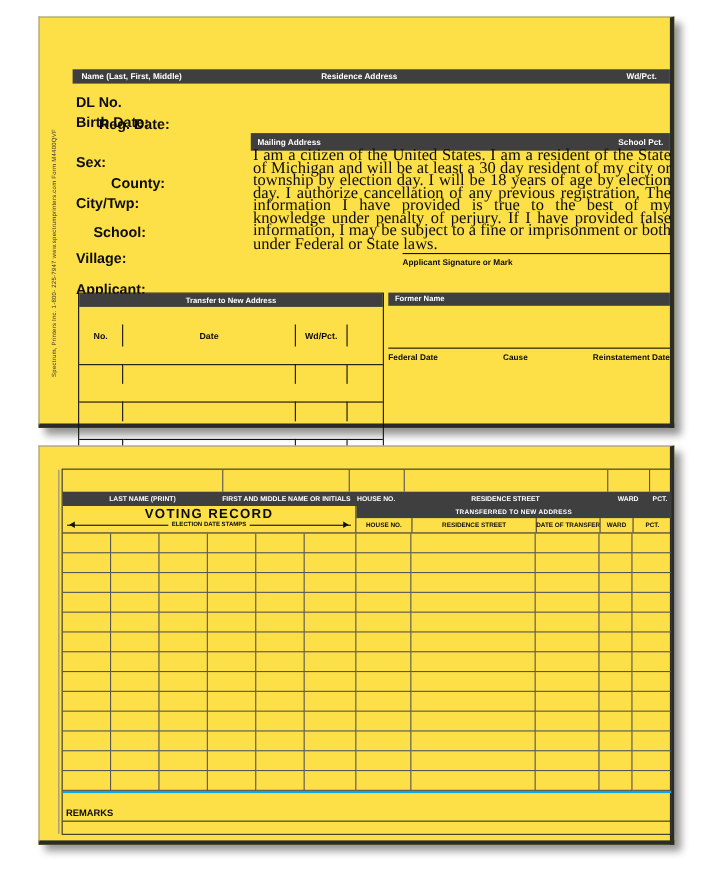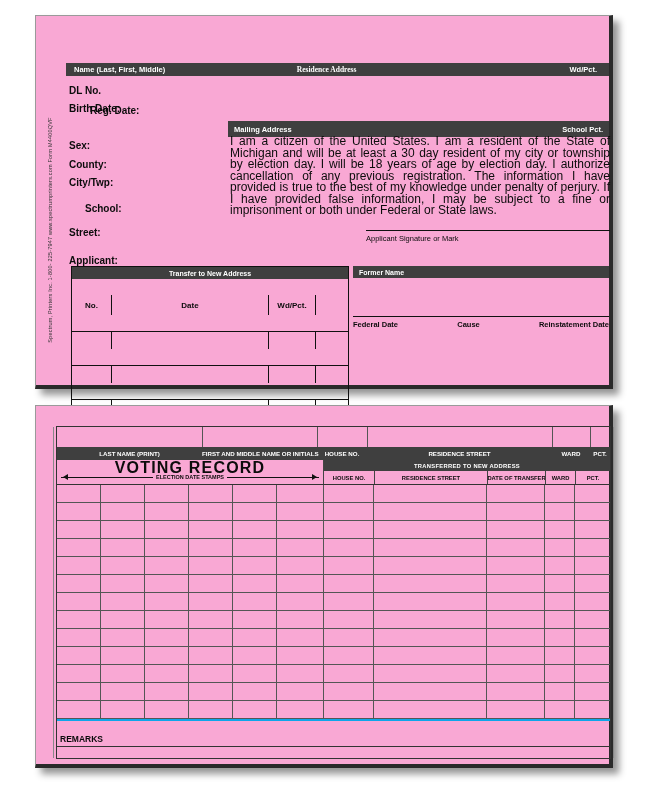--- a/index.html
+++ b/index.html
@@ -1,51 +1,51 @@
 <!DOCTYPE html>
 <html><head>
 <meta charset="utf-8">
 <style>
   html,body{margin:0;padding:0;}
   body{
     width:655px;height:800px;background:#ffffff;position:relative;
     font-family:"Liberation Sans", sans-serif;color:#0c0c0c;overflow:hidden;
   }
   .card{
-    position:absolute;background:#f9a8d4;
+    position:absolute;background:#fde047;
     border-top:1px solid #9a9a9a;border-left:1px solid #9a9a9a;
     border-right:4px solid #2a2a2a;border-bottom:4px solid #2a2a2a;
     box-shadow:6px 6px 7px rgba(0,0,0,0.42);
   }
   .top-card{left:35px;top:15px;width:573px;height:369px;}
   .bottom-card{left:35px;top:405px;width:573px;height:358px;}
 
   .bar{background:#3f3f3f;color:#ffffff;font-weight:bold;display:flex;align-items:center;}
 
   
   .side-text{
     position:absolute;left:-132px;top:207px;width:300px;height:14px;
     transform:rotate(-90deg);text-align:center;
     font-size:5.5px;color:#333;letter-spacing:0.2px;white-space:nowrap;
   }
   .header-bar{position:absolute;left:30px;top:47px;width:543px;height:13px;font-size:7.5px;}
   .header-bar .hb-name{margin-left:8px;}
-  .header-bar .hb-res{position:absolute;left:48%;transform:translateX(-50%);font-family:Liberation Serif, serif;}
+  .header-bar .hb-res{position:absolute;left:48%;transform:translateX(-50%);}
   .header-bar .hb-wd{margin-left:auto;margin-right:12px;}
 
-  .field-label{position:absolute;left:33px;font-size:10px;font-weight:bold;white-space:nowrap;}
+  .field-label{position:absolute;left:33px;font-size:13px;font-weight:bold;white-space:nowrap;}
 
   .mailing-bar{position:absolute;left:192px;top:105px;width:381px;height:16px;
     font-size:7.5px;justify-content:space-between;padding:0 6px;box-sizing:border-box;}
 
   .affidavit{position:absolute;left:194px;top:120px;width:380px;margin:0;
-    font-size:12px;line-height:11.5px;text-align:justify;}
+    font-size:15px;line-height:11.5px;text-align:justify;font-family:Liberation Serif, serif;}
 
   .sig-line{position:absolute;left:330px;top:214px;width:244px;height:1px;background:#111;}
-  .sig-label{position:absolute;left:330px;top:218px;font-size:7.5px;font-weight:normal;}
+  .sig-label{position:absolute;left:330px;top:218px;font-size:7.5px;font-weight:bold;}
 
   .transfer-table{position:absolute;left:35px;top:250px;width:276px;border:1px solid #111;}
   .tt-bar{height:12px;font-size:7px;justify-content:center;}
   .tt-head,.tt-body{display:grid;grid-template-columns:40px 157px 47px 32px;}
   .tt-cell{display:flex;align-items:center;justify-content:center;border-right:1px solid #111;box-sizing:border-box;margin-top:16px;}
   .tt-head .tt-cell{height:20px;font-size:8px;font-weight:bold;}
   .tt-body .tt-cell{height:18px;border-top:1px solid #111;}
   .tt-head .tt-cell:nth-child(4n),.tt-body .tt-cell:nth-child(4n){border-right:none;}
 
   .former-bar{position:absolute;left:317px;top:250px;width:256px;height:12px;
@@ -60,21 +60,21 @@
   .tick-row{height:20px;position:relative;}
   .tick{position:absolute;top:0;width:1px;height:20px;background:#555;}
 
   .vr-topbar{display:grid;grid-template-columns:145px 115px 50px 185px 38px 20px;
     height:13px;background:#3f3f3f;color:#fff;font-size:6.2px;font-weight:bold;
     align-items:center;text-align:center;}
   .vr-topbar span{white-space:nowrap;overflow:visible;}
 
   .section-row{display:flex;height:24px;border-bottom:1px solid #333;}
   .vr-box{width:267px;border-right:1px solid #444;box-sizing:border-box;text-align:center;}
-  .vr-title{font-size:16px;font-weight:bold;letter-spacing:1.2px;line-height:11px;margin-top:2px;white-space:nowrap;}
+  .vr-title{font-size:12px;font-weight:bold;letter-spacing:1.2px;line-height:11px;margin-top:2px;white-space:nowrap;}
   .vr-sub{display:flex;align-items:center;gap:3px;font-size:5.5px;font-weight:bold;
     padding:0 4px;margin-top:1px;white-space:nowrap;}
   .aline{flex:1;height:1px;background:#111;position:relative;}
   .aline.left::before{content:"";position:absolute;left:-1px;top:-2.5px;border:3px solid transparent;border-right:5px solid #111;}
   .aline.right::after{content:"";position:absolute;right:-1px;top:-2.5px;border:3px solid transparent;border-left:5px solid #111;}
 
   .tr-box{width:286px;display:flex;flex-direction:column;}
   .tr-bar{height:11px;background:#3f3f3f;color:#fff;font-size:5.8px;font-weight:bold;
     display:flex;align-items:center;justify-content:center;letter-spacing:0.3px;}
   .tr-cols{flex:1;display:grid;grid-template-columns:50px 113px 58px 30px 35px;
@@ -100,24 +100,24 @@
     <span class="hb-name">Name (Last, First, Middle)</span>
     <span class="hb-res">Residence Address</span>
     <span class="hb-wd">Wd/Pct.</span>
   </div>
 
   <div>
       <div class="field-label" style="top: 69px;">DL No.</div>
       <div class="field-label" style="top: 87px;">Birth Date:</div>
       <div class="field-label" style="top: 89px; padding-left: 21px;">Reg. Date:</div>
       <div class="field-label" style="top: 124px;">Sex:</div>
-      <div class="field-label" style="top: 143px;">County:</div>
+      <div class="field-label" style="top: 143px; margin-left: 32px;">County:</div>
       <div class="field-label" style="top: 161px;">City/Twp:</div>
       <div class="field-label" style="top: 187px; padding-left: 16px;">School:</div>
-      <div class="field-label" style="top: 211px;">Street:</div>
+      <div class="field-label" style="top: 211px;">Village:</div>
       <div class="field-label" style="top: 239px;">Applicant:</div>
     </div>
 
   <div class="bar mailing-bar">
     <span>Mailing Address</span>
     <span>School Pct.</span>
   </div>
 
   <p class="affidavit">I am a citizen of the United States. I am a resident of the State of Michigan and will be at least a 30 day resident of my city or township by election day. I will be 18 years of age by election day. I authorize cancellation of any previous registration. The information I have provided is true to the best of my knowledge under penalty of perjury. If I have provided false information, I may be subject to a fine or imprisonment or both under Federal or State laws.</p>
 

